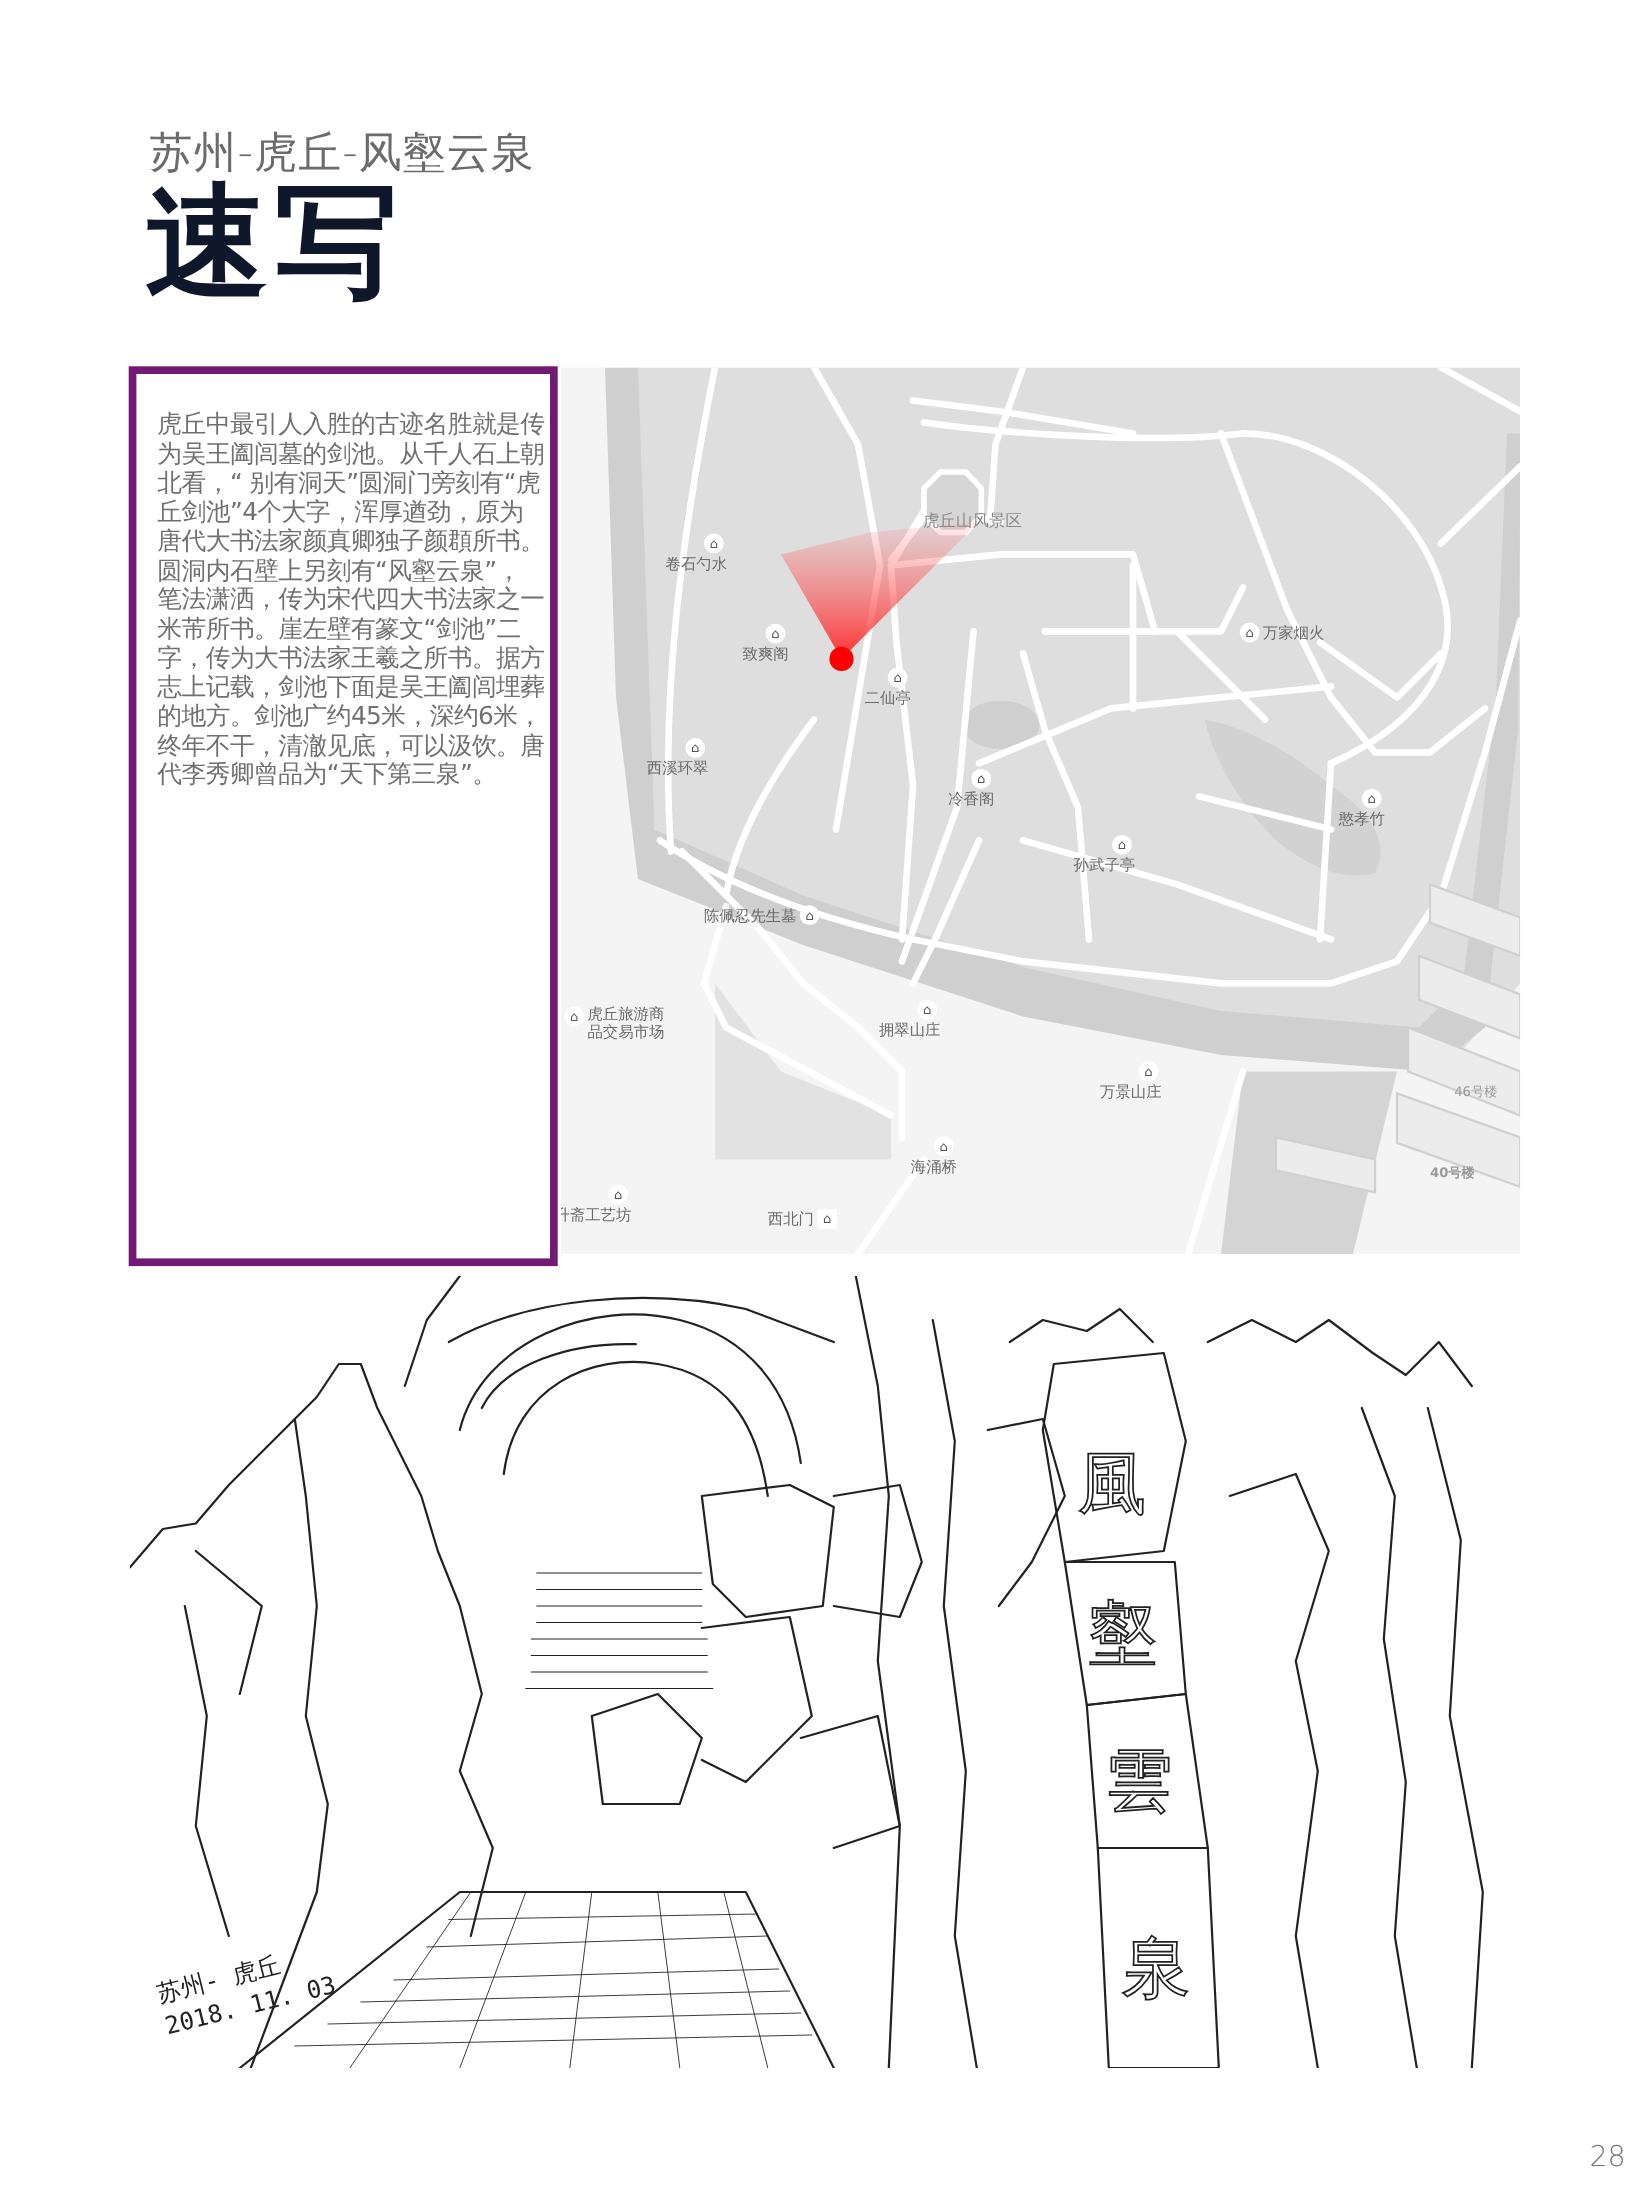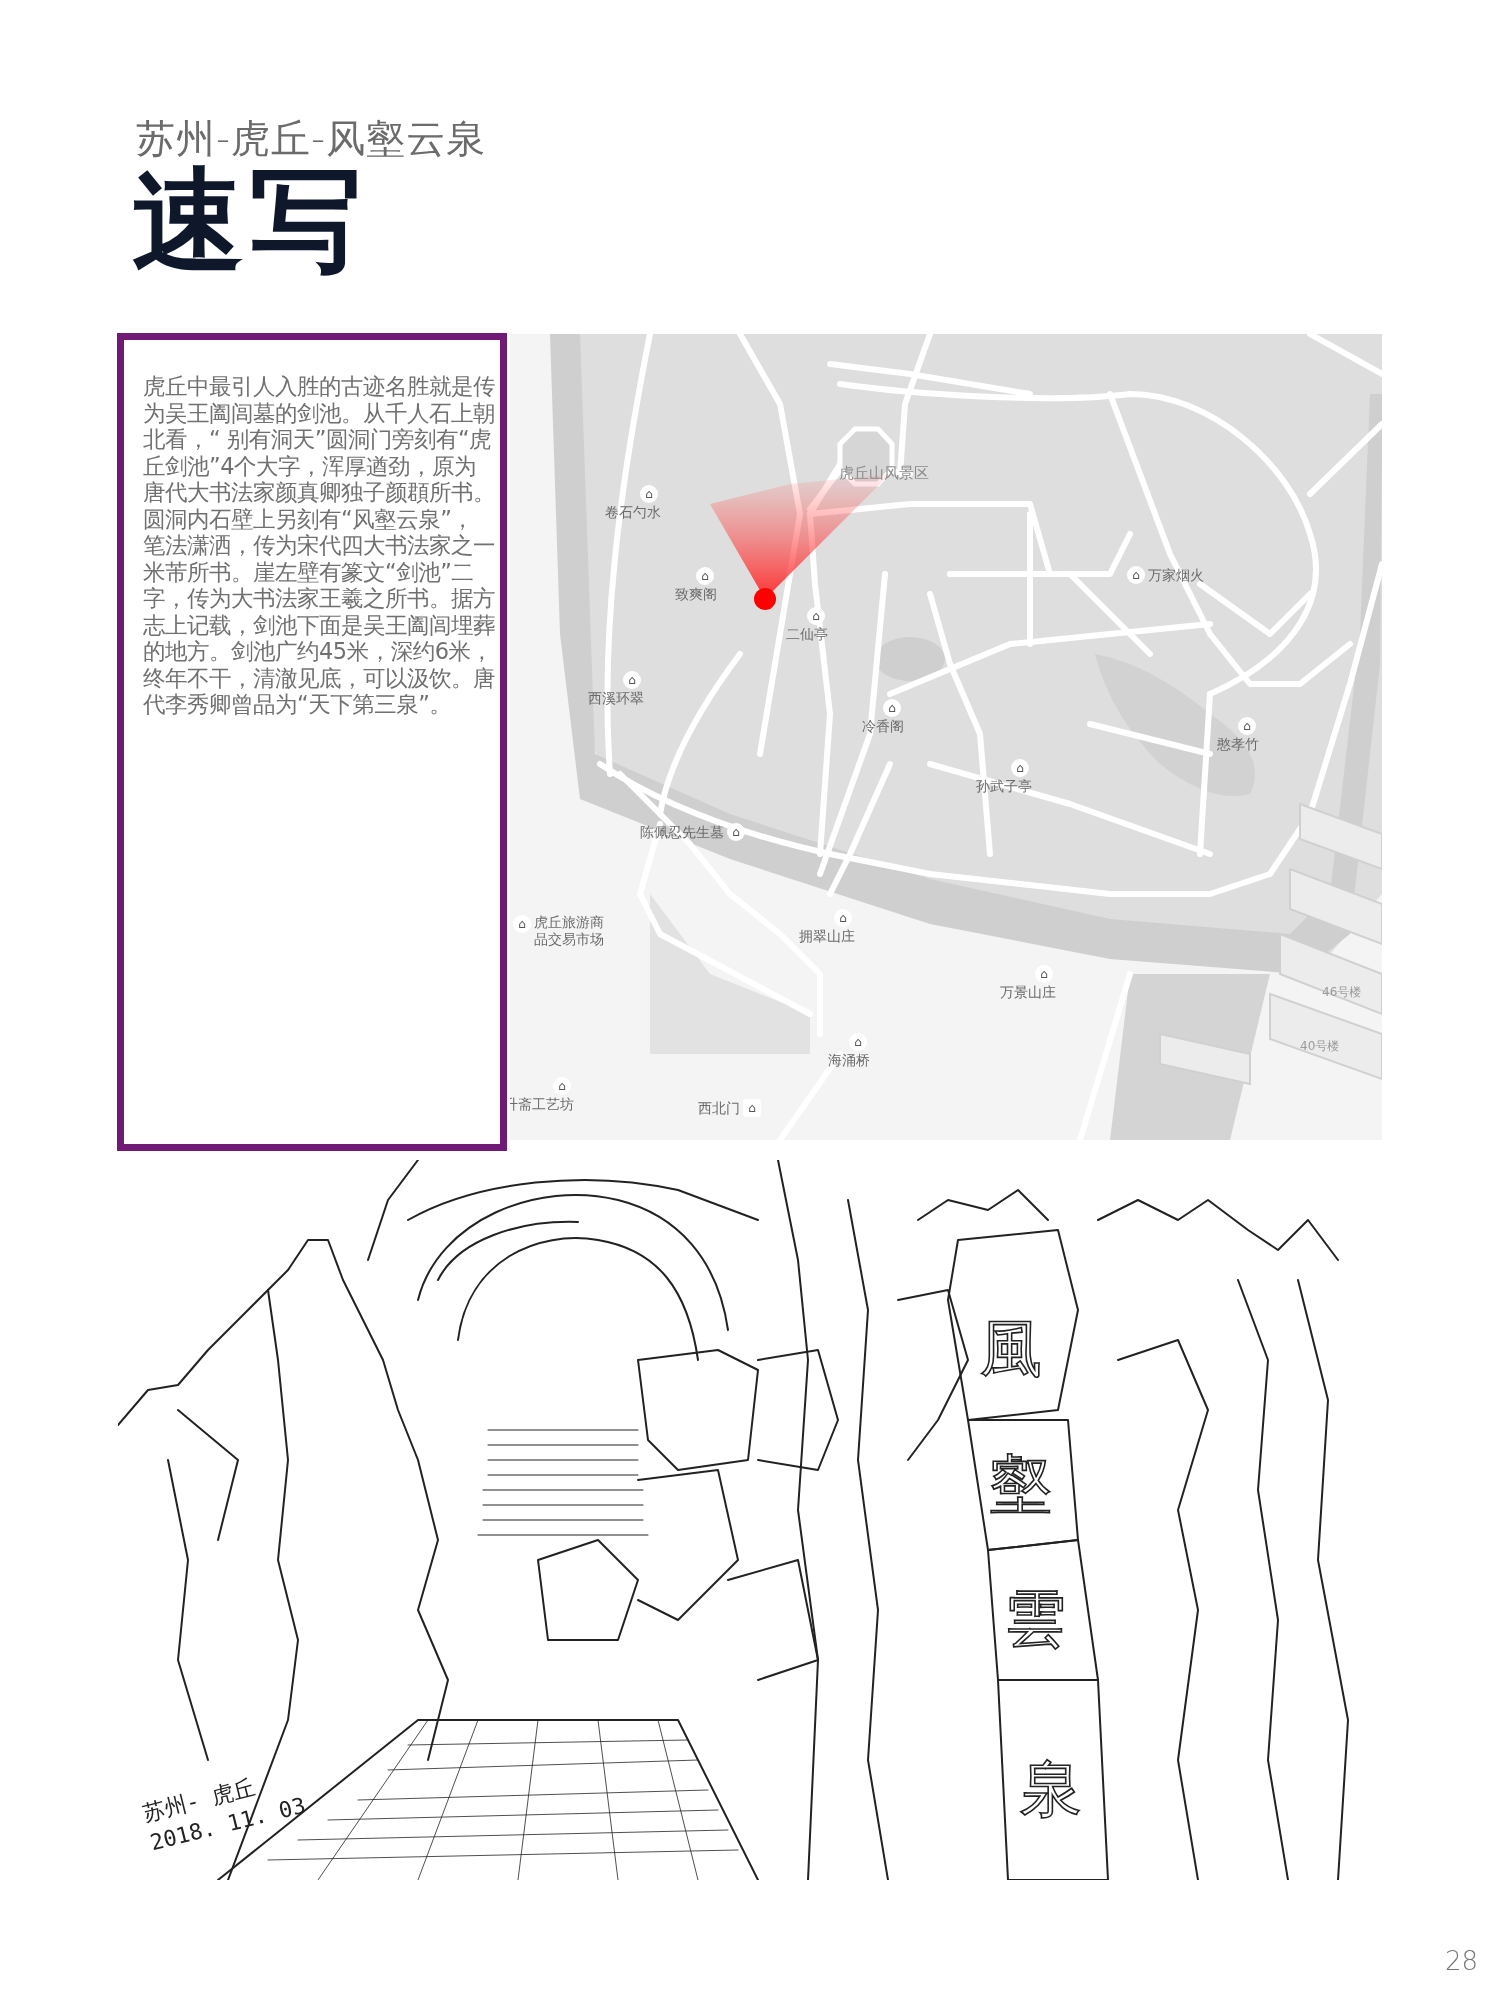--- a/index.html
+++ b/index.html
@@ -205,21 +205,21 @@
   <div class="poi" style="left:-6px;top:742px;">
     <span class="poi-icon"></span>
     <span>升斋工艺坊</span>
   </div>
   <div class="poi row" style="left:188px;top:764px;">
     <span>西北门</span>
     <span class="poi-icon" style="border-radius:3px;"></span>
   </div>
 
   <div class="bldg-label" style="left:812px;top:650px;">46号楼</div>
-  <div class="bldg-label" style="left:790px;top:704px;">40号楼</div>
+  <div class="bldg-label" style="left:790px;top:724px;font-weight:bold;">40号楼</div>
 </div>
 
 <div class="sketch">
   <svg width="1266" height="720" viewBox="0 0 1266 720">
     <g stroke="#222" stroke-width="2" fill="none" stroke-linecap="round" stroke-linejoin="round">
 
       <path d="M0,265 L30,230 L60,225 L90,190 L130,150 L170,110 L190,80 L210,80 L225,120 L240,150 L265,200 L280,250 L300,300 L320,380 L300,450 L330,520 L310,600"></path>
       <path d="M150,130 L160,200 L170,300 L160,400 L180,480 L170,560 L140,640 L110,720"></path>
       <path d="M250,100 L270,40 L300,0"></path>
       <path d="M60,250 L120,300 L100,380"></path>

